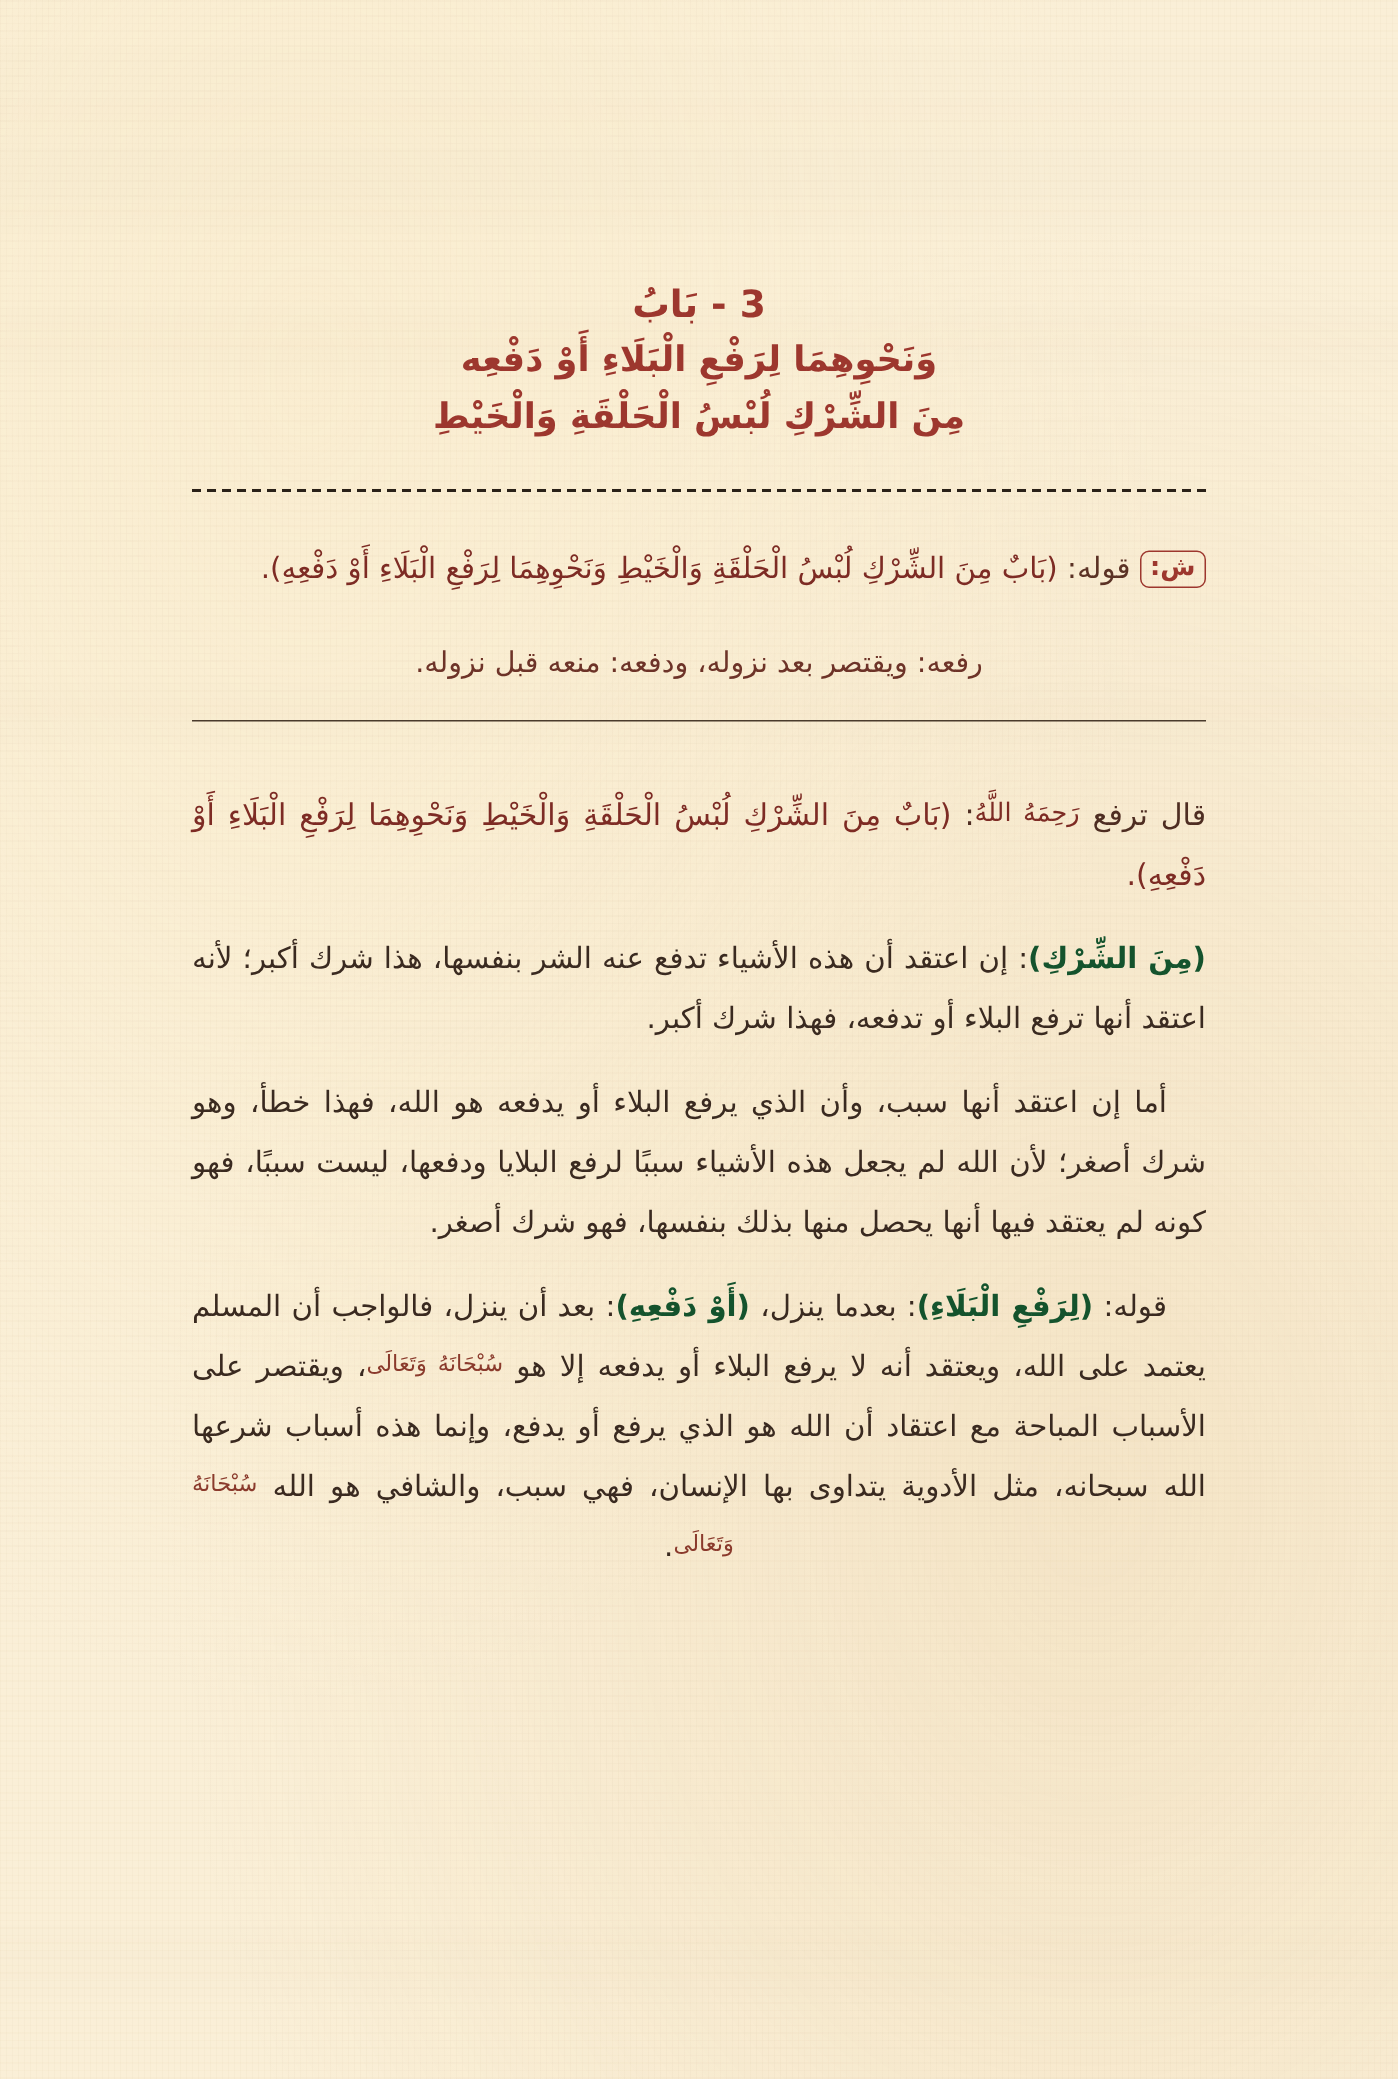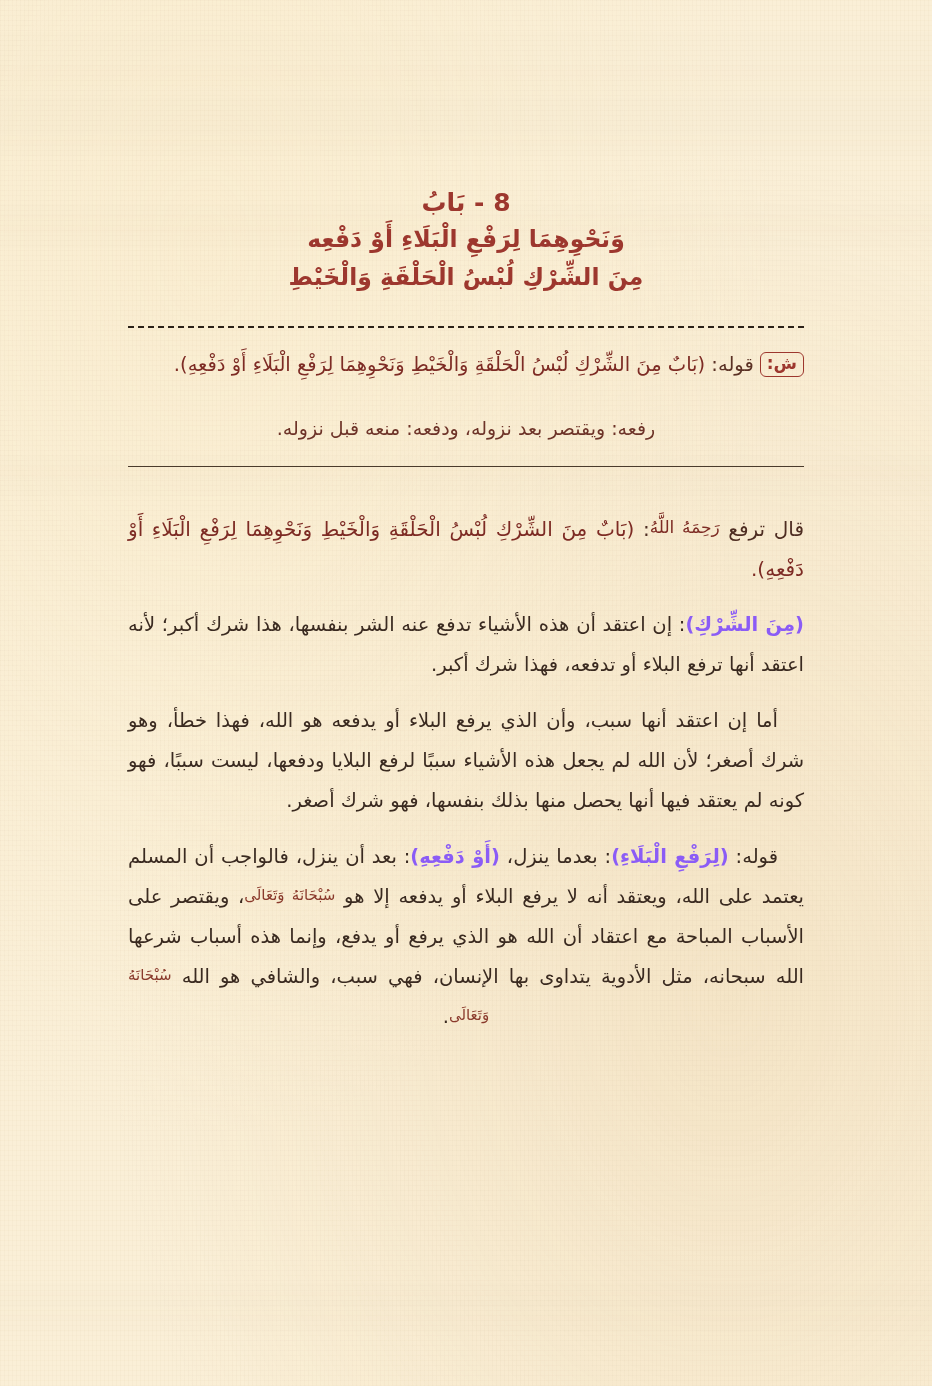--- a/index.html
+++ b/index.html
@@ -94,21 +94,21 @@
   }
   .rule-solid {
     margin-top: 20px;
     border: 0;
     border-top: 1.6px solid #4a3b2c;
     height: 0;
   }
 
   
   .sharh-block {
-    margin-top: 18px;
+    margin-top: 32px;
     color: #7d2b24;
     font-size: 19.5px;
     line-height: 1.95;
     text-align: justify;
     text-align-last: right;
     direction: rtl;
   }
   .sharh-badge {
     display: inline-block;
     border: 1.6px solid #9d372e;
@@ -161,42 +161,42 @@
     color: #3a2a20;
     font-size: 19.5px;
     line-height: 2.05;
     text-align: justify;
     text-align-last: right;
     direction: rtl;
     text-indent: 26px;
   }
   .body-par.no-indent { text-indent: 0; }
   .term {
-    color: #8b5cf6;
+    color: #14532d;
     font-weight: 600;
   }
   .honorific-ins {
     font-size: 15px;
     vertical-align: 3px;
     letter-spacing: -0.5px;
     color: #8a3a2c;
   }
   .par-center-last { text-align-last: center; }
 </style>
 </head>
 <body>
 
 <div class="paper-texture"></div>
 <div class="ghost"></div>
 
 <div class="page">
   <div class="content">
 
     <div class="chapter-head">
-      <div class="chapter-number-line">8 - بَابُ</div>
+      <div class="chapter-number-line">3 - بَابُ</div>
       <div class="chapter-title-line">وَنَحْوِهِمَا لِرَفْعِ الْبَلَاءِ أَوْ دَفْعِه</div>
       <div class="chapter-title-line">مِنَ الشِّرْكِ لُبْسُ الْحَلْقَةِ وَالْخَيْطِ</div>
     </div>
 
     <hr class="rule-dashed">
 
     <div class="sharh-block">
       <span class="sharh-badge">ش:</span><span class="sharh-lead">قوله:</span> <span class="sharh-quote">(بَابٌ مِنَ الشِّرْكِ لُبْسُ الْحَلْقَةِ وَالْخَيْطِ وَنَحْوِهِمَا لِرَفْعِ الْبَلَاءِ أَوْ دَفْعِهِ).</span>
     </div>
 

